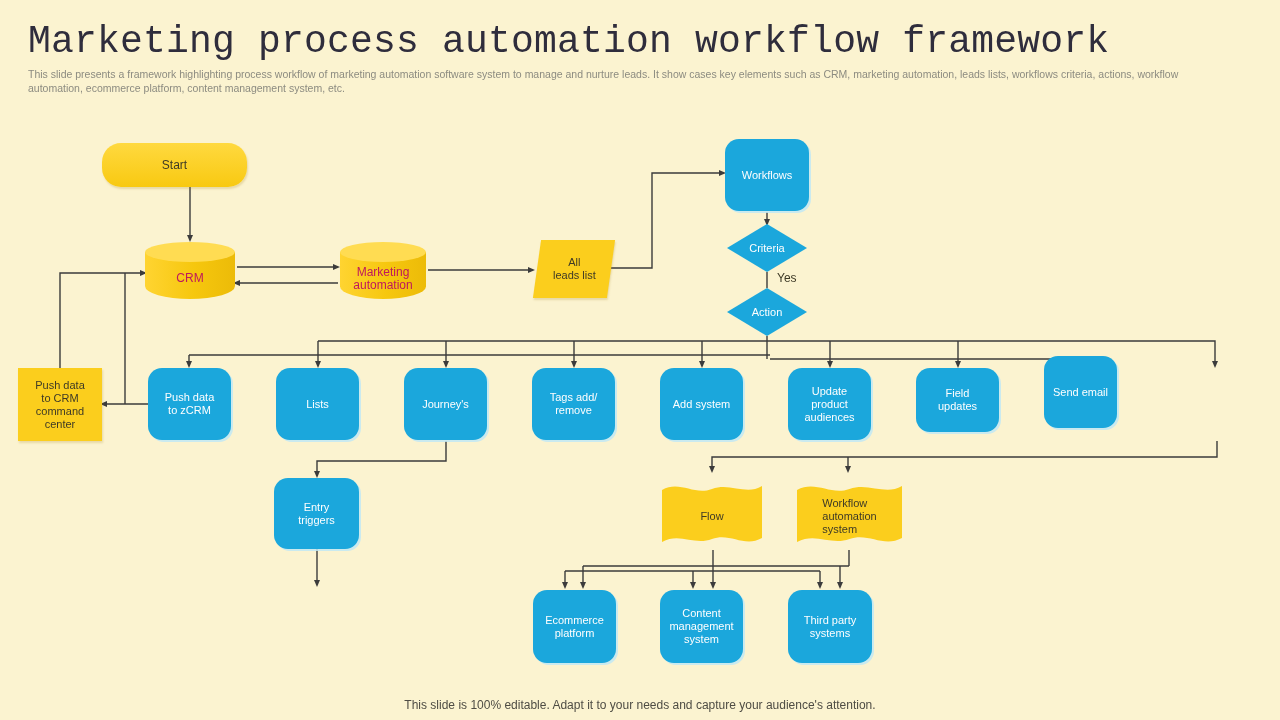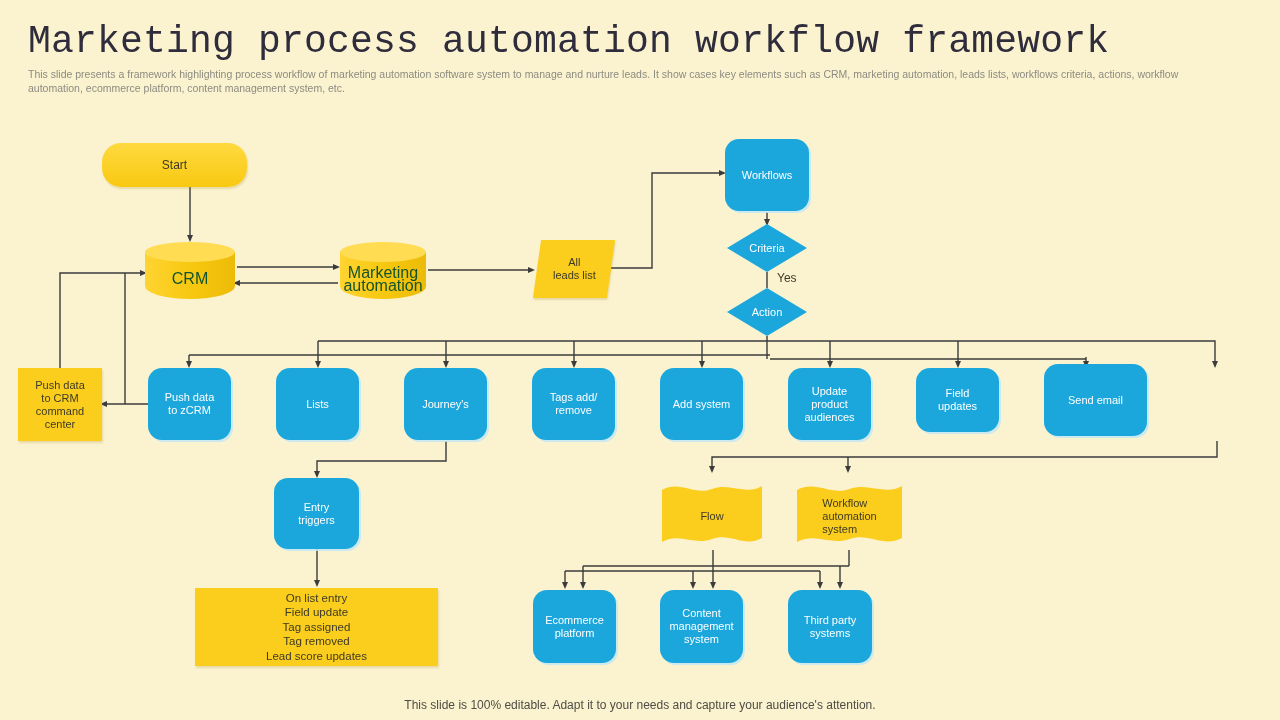--- a/index.html
+++ b/index.html
@@ -21,21 +21,21 @@
   .pill{position:absolute;background:linear-gradient(180deg,#FFD93F,#F8C911);
         border-radius:19px;display:flex;align-items:center;justify-content:center;
         font-size:12px;color:#3E3A26;box-shadow:1px 2px 2px rgba(170,140,40,.25)}
   .diamond{position:absolute;background:#1BA7DC;color:#FEFEFE;display:flex;align-items:center;
            justify-content:center;font-size:11px;text-align:center;
            clip-path:polygon(50% 0,100% 50%,50% 100%,0 50%)}
   .para{position:absolute;background:#FBCE1D;transform:skewX(-8deg);display:flex;
         align-items:center;justify-content:center;color:#3E3A26;font-size:11px;
         line-height:13px;text-align:center;box-shadow:1px 2px 2px rgba(170,140,40,.25)}
   .para .lbl{transform:skewX(8deg)}
-  .cyl{position:absolute;font-size:16px;color:#14532d}
+  .cyl{position:absolute;font-size:12px;color:#be185d}
   .cyl-top{position:absolute;left:0;top:0;width:100%;height:20px;border-radius:50%;
            background:#FFDC52}
   .cyl-body{position:absolute;left:0;top:10px;width:100%;bottom:0;
             border-radius:0 0 45px 45px / 0 0 13px 13px;
             background:linear-gradient(90deg,#FFD431,#F6C70E 55%,#ECBB08)}
   .cyl .lbl{position:absolute;left:0;right:0;top:16px;bottom:0;display:flex;
             align-items:center;justify-content:center;text-align:center;line-height:13px}
   .flag{position:absolute;font-size:11px;color:#3E3A26}
   .flag svg{position:absolute;left:0;top:0;width:100%;height:100%}
   .flag .lbl{position:absolute;left:0;right:0;top:4px;bottom:0;display:flex;align-items:center;
@@ -159,36 +159,29 @@
   </div>
   <div class="node blue" style="left:788px;top:368px;width:83px;height:72px">
     <span class="lbl">Update
 product
 audiences</span>
   </div>
   <div class="node blue" style="left:916px;top:368px;width:83px;height:64px">
     <span class="lbl">Field
 updates</span>
   </div>
-  <div class="node blue" style="left:1044px;top:364px;width:103px;height:72px">
+  <div class="node blue" style="left:1044px;top:356px;width:73px;height:72px">
     <span class="lbl">Send email</span>
   </div>
 
   <div class="node blue" style="left:274px;top:478px;width:85px;height:71px">
     <span class="lbl">Entry
 triggers</span>
   </div>
 
-  <div class="listbox">
-    <span class="lbl">On list entry</span>
-    <span class="lbl">Field update</span>
-    <span class="lbl">Tag assigned</span>
-    <span class="lbl">Tag removed</span>
-    <span class="lbl">Lead score updates</span>
-  </div>
 
   <div class="flag" style="left:662px;top:478px;width:100px;height:72px">
     <svg viewBox="0 0 100 72" preserveAspectRatio="none">
       <path d="M0,12 C18,2 32,18 50,11 C68,4 84,18 100,8 L100,60 C82,70 68,54 50,61 C32,68 18,54 0,64 Z" fill="#FBCE1D"></path>
     </svg>
     <span class="lbl">Flow</span>
   </div>
   <div class="flag" style="left:797px;top:478px;width:105px;height:72px">
     <svg viewBox="0 0 100 72" preserveAspectRatio="none">
       <path d="M0,12 C18,2 32,18 50,11 C68,4 84,18 100,8 L100,60 C82,70 68,54 50,61 C32,68 18,54 0,64 Z" fill="#FBCE1D"></path>

